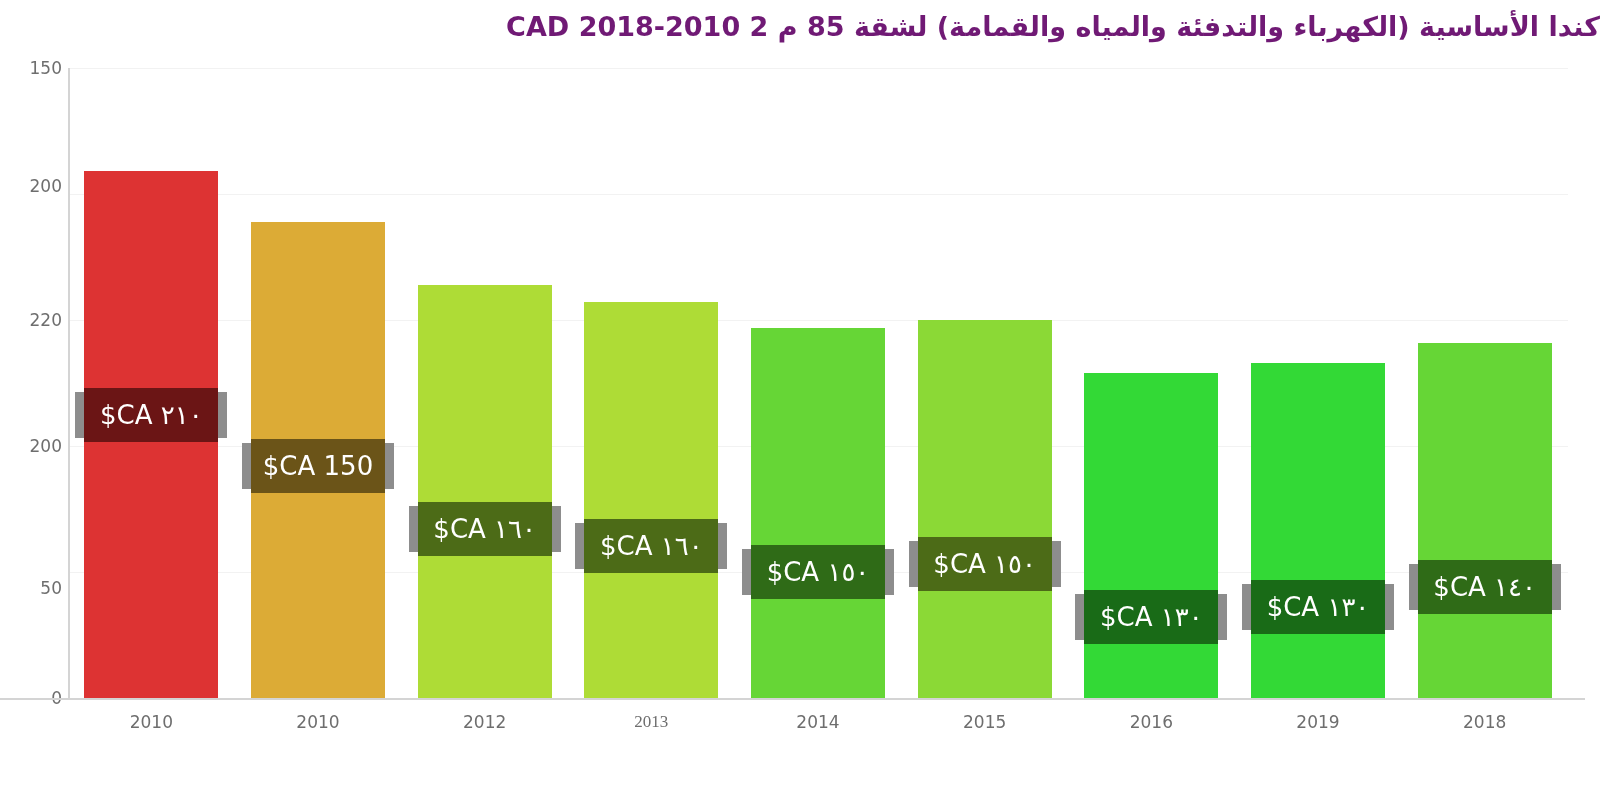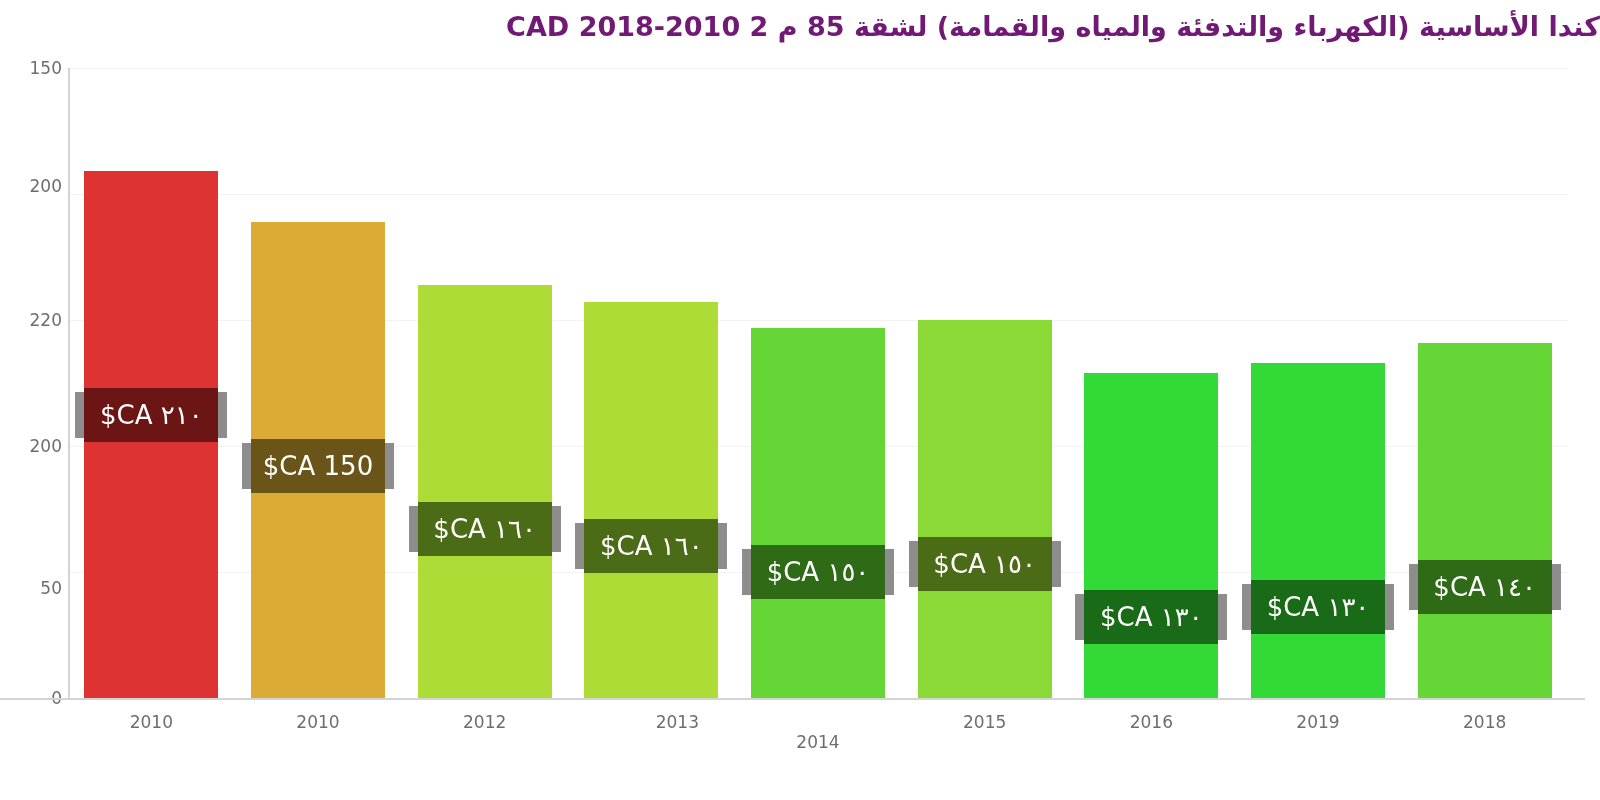--- a/index.html
+++ b/index.html
@@ -254,22 +254,22 @@
       </div>
   </div>
 
   <div id="y-axis-line"></div>
   <div id="x-axis-line"></div>
 
   <div id="x-axis-labels">
       <div class="x-tick-label" style="left: 68px; width: 166.667px;">2010</div>
       <div class="x-tick-label" style="left: 234.667px; width: 166.667px;">2010</div>
       <div class="x-tick-label" style="left: 401.333px; width: 166.667px;">2012</div>
-      <div class="x-tick-label" style="left: 594px; width: 166.667px;">2013</div>
-      <div class="x-tick-label" style="left: 734.667px; width: 166.667px; margin-top: 20px;">2014</div>
+      <div class="x-tick-label" style="left: 568px; width: 166.667px; font-family: Liberation Serif, serif;">2013</div>
+      <div class="x-tick-label" style="left: 734.667px; width: 166.667px;">2014</div>
       <div class="x-tick-label" style="left: 901.333px; width: 166.667px;">2015</div>
       <div class="x-tick-label" style="left: 1068px; width: 166.667px;">2016</div>
       <div class="x-tick-label" style="left: 1234.67px; width: 166.667px;">2019</div>
       <div class="x-tick-label" style="left: 1401.33px; width: 166.667px;">2018</div>
     </div>
 
 
 </div>
 
 </body></html>

